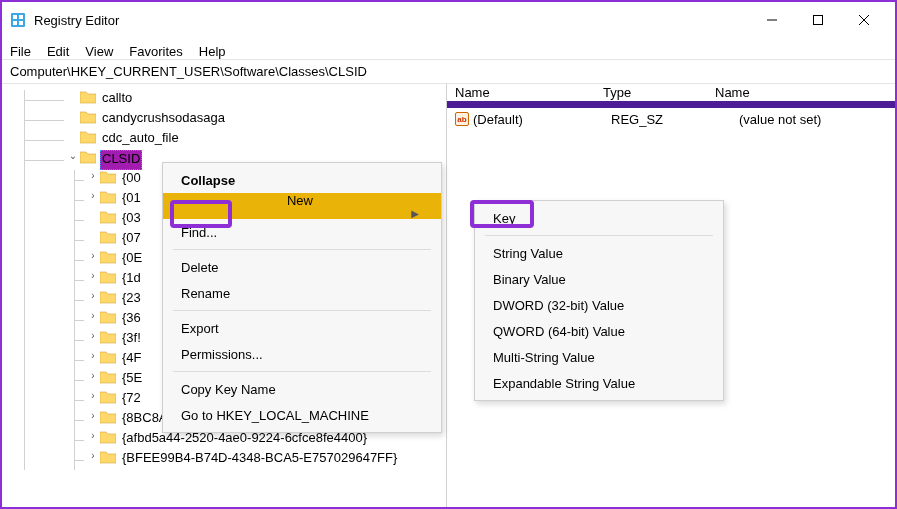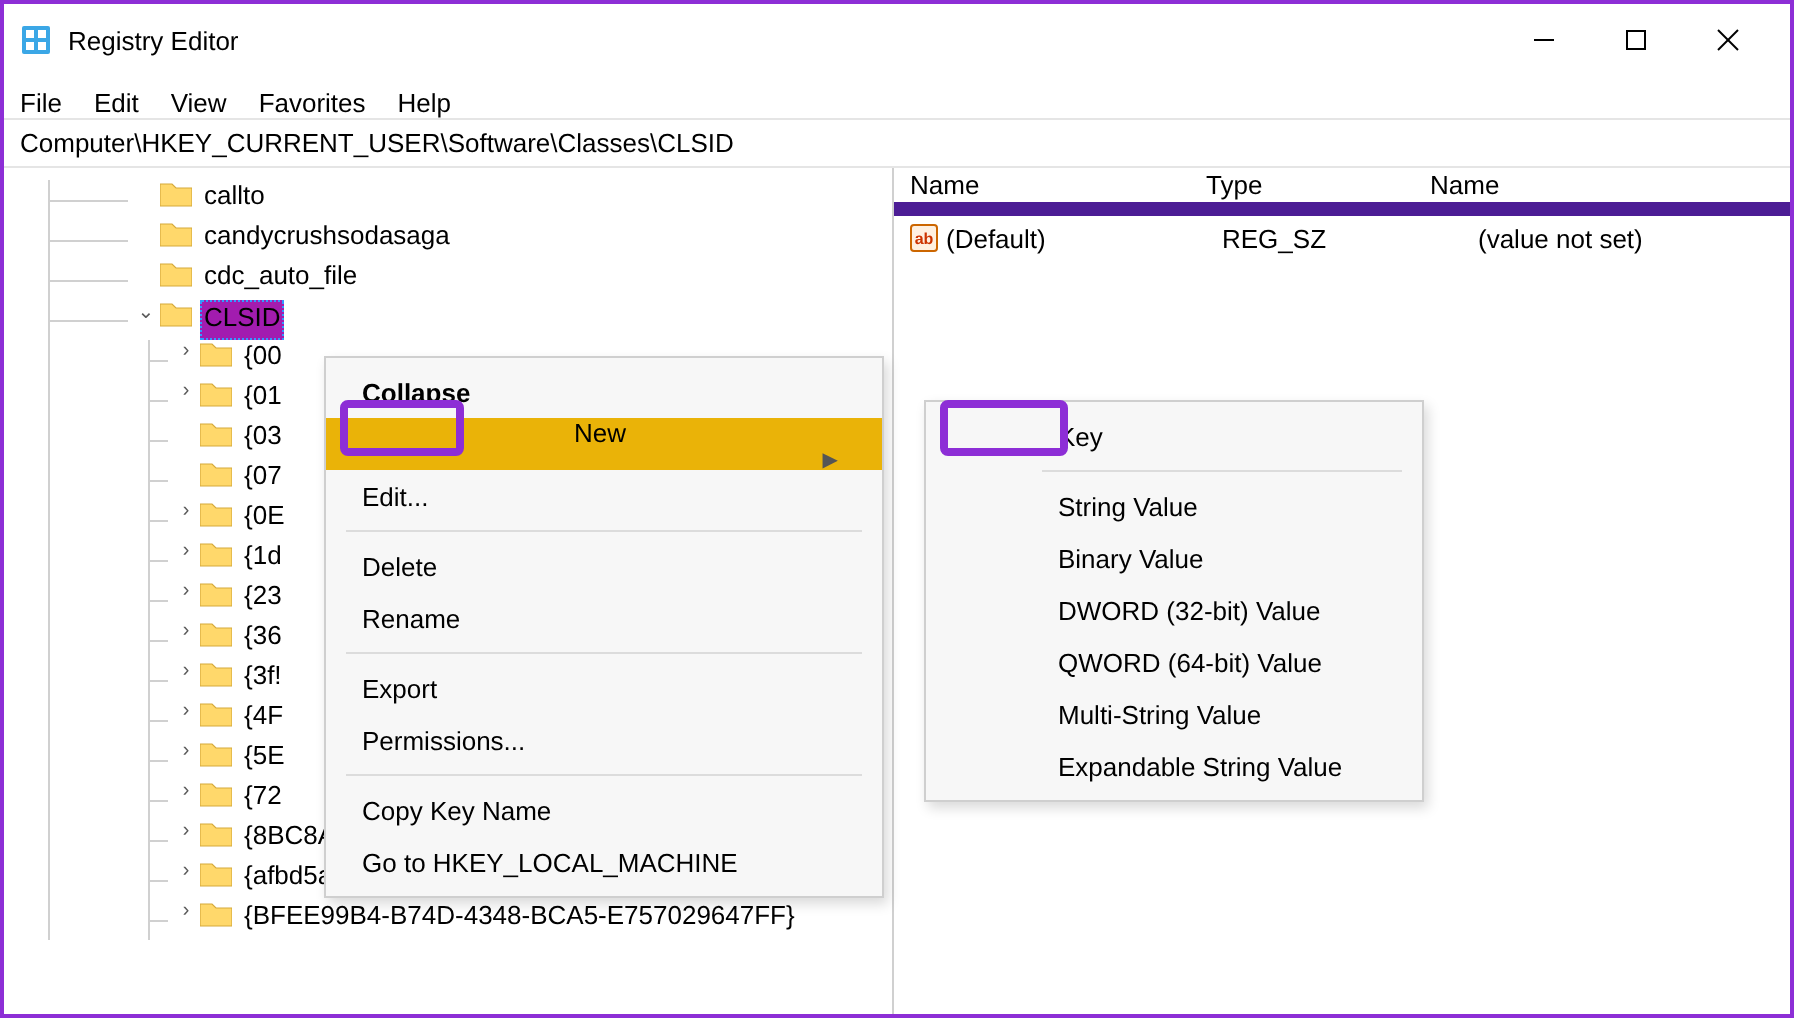--- a/index.html
+++ b/index.html
@@ -315,39 +315,39 @@
             <span class="string-icon">ab</span>
             <span>(Default)</span>
           </div>
           <div class="col-type">REG_SZ</div>
           <div class="col-data">(value not set)</div>
         </div>
       </div>
   </div>
 </div>
 
-<div class="ctxmenu" id="ctx-main" style="left:160px; top:176px; width:280px;">
+<div class="ctxmenu" id="ctx-main" style="left:160px; top:160px; width:280px;">
   <div class="mi bold">Collapse</div>
   <div class="mi hover">
     <span>New</span>
     <span class="arrow">▶</span>
   </div>
-  <div class="mi">Edit...</div>
+  <div class="mi">Find...</div>
   <div class="sep"></div>
   <div class="mi">Delete</div>
   <div class="mi">Rename</div>
   <div class="sep"></div>
   <div class="mi">Export</div>
   <div class="mi">Permissions...</div>
   <div class="sep"></div>
   <div class="mi">Copy Key Name</div>
   <div class="mi">Go to HKEY_LOCAL_MACHINE</div>
 </div>
 
-<div class="ctxmenu" id="ctx-sub" style="left:460px; top:198px; width:250px;padding-left:48px;">
+<div class="ctxmenu" id="ctx-sub" style="left:472px; top:198px; width:250px;">
   <div class="mi">Key</div>
   <div class="sep"></div>
   <div class="mi">String Value</div>
   <div class="mi">Binary Value</div>
   <div class="mi">DWORD (32-bit) Value</div>
   <div class="mi">QWORD (64-bit) Value</div>
   <div class="mi">Multi-String Value</div>
   <div class="mi">Expandable String Value</div>
 </div>
 

